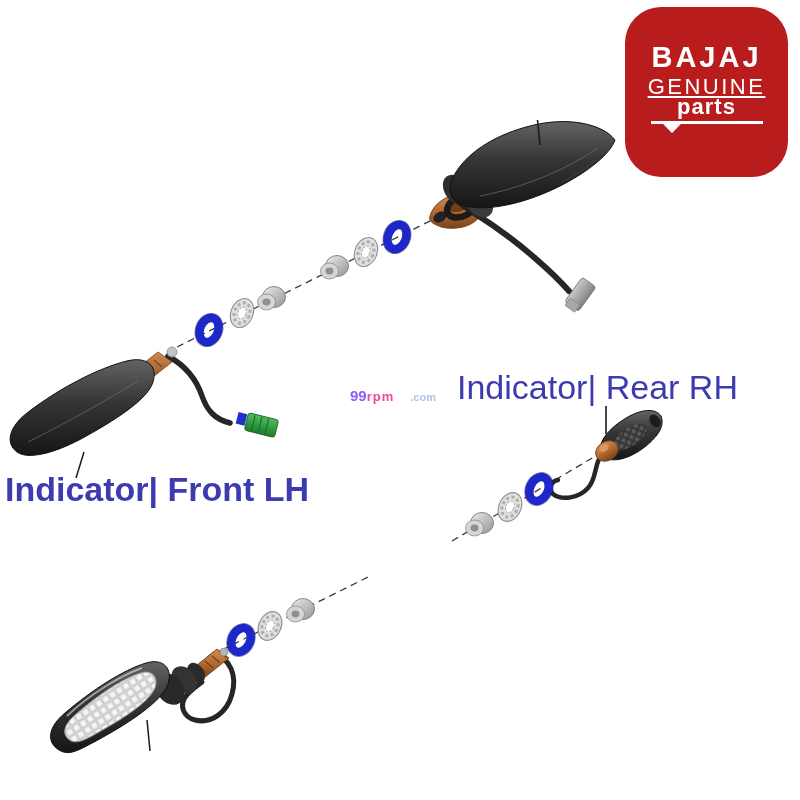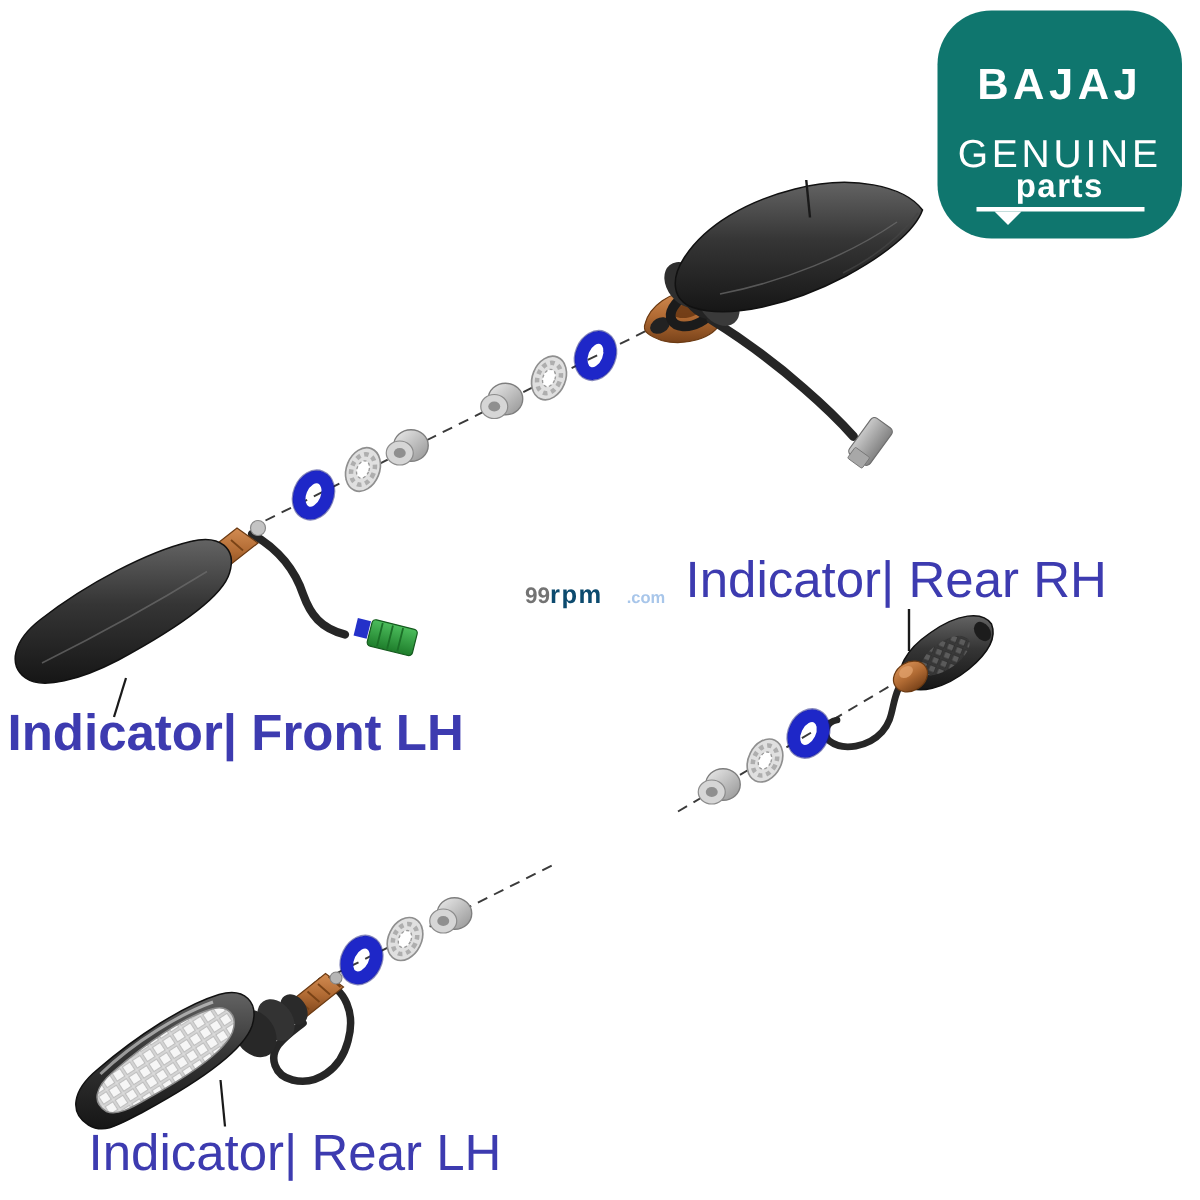--- a/index.html
+++ b/index.html
@@ -20,42 +20,43 @@
     font-weight: 400;
     white-space: nowrap;
     letter-spacing: 0px;
     line-height: 1.1;
   }
 
   
   .logo {
     position: absolute;
     left: 625px; top: 7px;
-    width: 163px; height: 152px;
-    background: #0f766e;
+    width: 163px; height: 170px;
+    background: #b91c1c;
     border-radius: 36px;
     display: flex;
     flex-direction: column;
     align-items: center;
     box-sizing: border-box;
     padding-top: 36px;
     color: #ffffff;
   }
   .logo-brand {
     font-size: 29px;
     font-weight: 700;
     letter-spacing: 3px;
     line-height: 1;
   }
   .logo-genuine {
-    font-size: 26px;
+    font-size: 22px;
     font-weight: 400;
     letter-spacing: 2.5px;
-    margin-top: 17px;
+    margin-top: 4px;
     line-height: 1;
+    text-decoration: underline;
   }
   .logo-parts {
     font-size: 22px;
     font-weight: 700;
     letter-spacing: 1px;
     margin-top: -2px;
     line-height: 1;
   }
   .logo-underline {
     position: relative;
@@ -73,22 +74,22 @@
     border-top: 9px solid #ffffff;
   }
 
   
   .watermark {
     position: absolute;
     left: 350px; top: 387px;
     white-space: nowrap;
     user-select: none;
   }
-  .wm-num  { font-size: 15px; font-weight: 600; color: #737373; }
-  .wm-name { font-size: 17px; font-weight: 700; color: #0c4a6e; letter-spacing: 1px; }
+  .wm-num  { font-size: 15px; font-weight: 600; color: #8b5cf6; }
+  .wm-name { font-size: 13px; font-weight: 700; color: #ec4899; letter-spacing: 1px; }
   .wm-tld  { font-size: 11px; font-weight: 600; color: #a8c6ea; margin-left: 16px; }
 </style>
 </head>
 <body>
 
 <div id="canvas">
 
   <svg id="diagram-svg" width="800" height="800" viewBox="0 0 800 800">
     <defs>
       <linearGradient id="gBody" x1="0" y1="0" x2="0" y2="1">
@@ -223,21 +224,20 @@
       <ellipse cx="170" cy="689" rx="13" ry="17" transform="rotate(-35 170 689)" fill="#282828"></ellipse>
       <path d="M59,750 C46,742 48,727 65,713 C92,690 123,670 146,663 C163,658 173,668 168,684 C162,701 131,722 96,741 C77,751 69,756 59,750 Z" fill="url(#gBody)" stroke="#111111" stroke-width="1"></path>
       <path d="M71,741 C61,735 63,725 76,714 C98,695 123,678 140,673 C152,669 159,677 155,688 C150,701 126,717 99,732 C87,739 78,744 71,741 Z" fill="url(#pGrid)" stroke="#8a8a8a" stroke-width="1"></path>
       <path d="M67,716 C90,694 120,676 142,668" fill="none" stroke="#ffffff" stroke-width="2" opacity="0.5"></path>
       <line x1="147" y1="720" x2="150" y2="751" stroke="#1a1a1a" stroke-width="1.5"></line>
     </g>
   </svg>
 
   <div class="part-label" style="left:457px; top:369px;">Indicator| Rear RH</div>
   <div class="part-label" style="left:5px; top:471px;font-weight:bold;">Indicator| Front LH</div>
-  <div class="part-label" style="left:59px; top:751px;">Indicator| Rear LH</div>
 
   <div class="watermark">
     <span class="wm-num">99</span><span class="wm-name">rpm</span><span class="wm-tld">.com</span>
   </div>
 
   <div class="logo">
     <div class="logo-brand">BAJAJ</div>
     <div class="logo-genuine">GENUINE</div>
     <div class="logo-parts">parts</div>
     <div class="logo-underline"></div>

